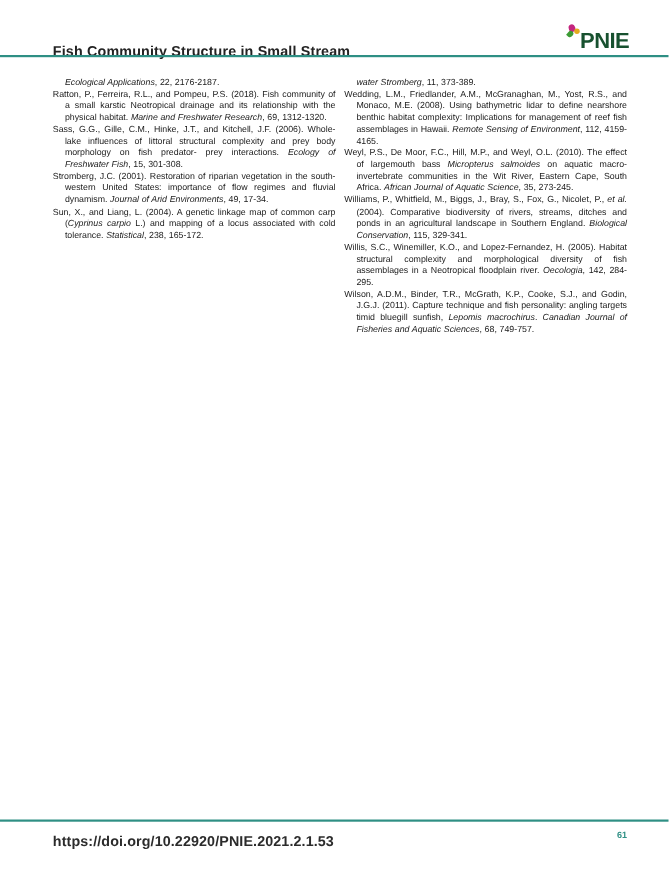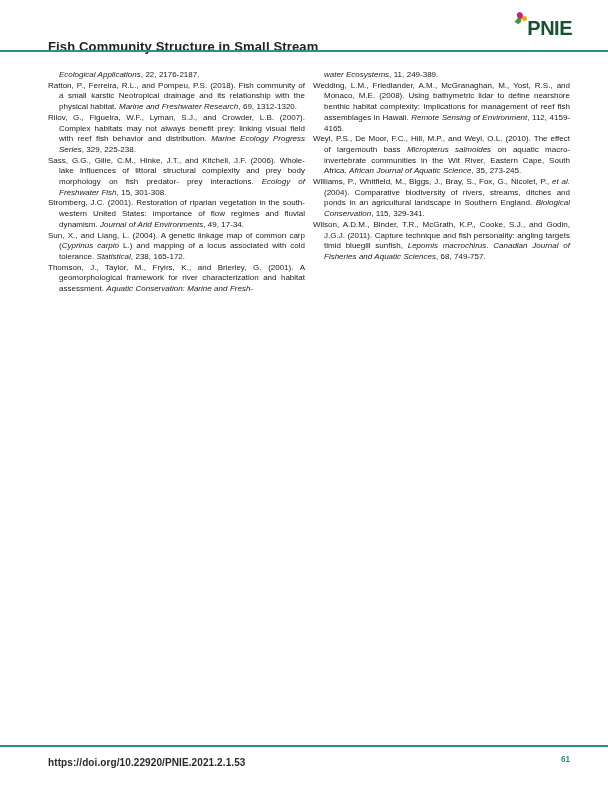--- a/index.html
+++ b/index.html
@@ -15,21 +15,21 @@
   .running-title{
     position:absolute;left:48px;top:39px;
     font-size:13px;font-weight:700;color:#222;
     letter-spacing:0.15px;
   }
   .header-rule{
     position:absolute;left:0;top:50px;width:608px;height:2px;
     background:var(--accent,#2e8f84);
   }
   .logo{
-    position:absolute;right:36px;top:12px;
+    position:absolute;right:36px;top:22px;
     display:flex;align-items:flex-end;
   }
   .logo-icon{position:relative;width:13px;height:14px;margin-right:-1px;margin-bottom:12px;}
   .logo-icon i{position:absolute;border-radius:50% 50% 50% 0;}
   .logo-icon .p1{width:6px;height:7px;left:2px;top:0;background:var(--logo-magenta,#c4267e);transform:rotate(-20deg);}
   .logo-icon .p2{width:5px;height:5px;left:7px;top:4px;background:var(--logo-yellow,#e3a91d);border-radius:50%;}
   .logo-icon .p3{width:5px;height:6px;left:1px;top:6px;background:var(--logo-leaf,#3d9b35);transform:rotate(40deg);}
   .logo-text{
     font-size:20px;font-weight:800;color:var(--logo-green,#17512f);
     letter-spacing:-0.5px;line-height:1;
@@ -49,21 +49,21 @@
   }
   .ref.cont{text-indent:0;}
   .ref i{font-style:italic;}
   
   .footer-rule{
     position:absolute;left:0;top:745px;width:608px;height:1.6px;
     background:var(--accent,#2e8f84);
   }
   .footer-doi{
     position:absolute;left:48px;top:757px;
-    font-size:10px;color:#2b2b2b;font-weight:600;letter-spacing:0.1px;
+    font-size:13px;color:#2b2b2b;font-weight:600;letter-spacing:0.1px;
     text-decoration:none;
   }
   .footer-page{
     position:absolute;right:38px;top:755px;
     font-size:8.2px;color:var(--accent,#2e8f84);font-weight:600;
   }
 </style>
 </head>
 <body>
 
@@ -77,31 +77,30 @@
         <i class="p3"></i>
     </span>
     <span class="logo-text">PNIE</span>
   </div>
   <div class="header-rule"></div>
 
   <div class="columns">
     <div class="col">
         <p class="ref cont"><i>Ecological Applications</i><span>, 22, 2176-2187.</span></p>
         <p class="ref"><span>Ratton, P., Ferreira, R.L., and Pompeu, P.S. (2018). Fish community of a small karstic Neotropical drainage and its relationship with the physical habitat. </span><i>Marine and Freshwater Research</i><span>, 69, 1312-1320.</span></p>
-        <p class="ref"><span>Rilov, G., Figueira, W.F., Lyman, S.J., and Crowder, L.B. (2007). Complex habitats may not always benefit prey: linking visual field with reef fish behavior and distribution. </span><i>Marine Ecology Progress Series</i><span>, 329, 225-238.</span></p>
         <p class="ref"><span>Sass, G.G., Gille, C.M., Hinke, J.T., and Kitchell, J.F. (2006). Whole-lake influences of littoral structural complexity and prey body morphology on fish predator- prey interactions. </span><i>Ecology of Freshwater Fish</i><span>, 15, 301-308.</span></p>
         <p class="ref"><span>Stromberg, J.C. (2001). Restoration of riparian vegetation in the south-western United States: importance of flow regimes and fluvial dynamism. </span><i>Journal of Arid Environments</i><span>, 49, 17-34.</span></p>
         <p class="ref"><span>Sun, X., and Liang, L. (2004). A genetic linkage map of common carp (</span><i>Cyprinus carpio</i><span> L.) and mapping of a locus associated with cold tolerance. </span><i>Statistical</i><span>, 238, 165-172.</span></p>
-        <p class="ref"><span>Thomson, J., Taylor, M., Fryirs, K., and Brierley, G. (2001). A geomorphological framework for river characterization and habitat assessment. </span><i>Aquatic Conservation: Marine and Fresh-</i></p>
       </div>
     <div class="col">
-        <p class="ref cont"><i>water Ecosystems</i><span>, 11, 249-389.</span></p>
+        <p class="ref cont"><i>water Stromberg</i><span>, 11, 373-389.</span></p>
         <p class="ref"><span>Wedding, L.M., Friedlander, A.M., McGranaghan, M., Yost, R.S., and Monaco, M.E. (2008). Using bathymetric lidar to define nearshore benthic habitat complexity: Implications for management of reef fish assemblages in Hawaii. </span><i>Remote Sensing of Environment</i><span>, 112, 4159-4165.</span></p>
         <p class="ref"><span>Weyl, P.S., De Moor, F.C., Hill, M.P., and Weyl, O.L. (2010). The effect of largemouth bass </span><i>Micropterus salmoides</i><span> on aquatic macro-invertebrate communities in the Wit River, Eastern Cape, South Africa. </span><i>African Journal of Aquatic Science</i><span>, 35, 273-245.</span></p>
         <p class="ref"><span>Williams, P., Whitfield, M., Biggs, J., Bray, S., Fox, G., Nicolet, P., </span><i>et al.</i><span> (2004). Comparative biodiversity of rivers, streams, ditches and ponds in an agricultural landscape in Southern England. </span><i>Biological Conservation</i><span>, 115, 329-341.</span></p>
+        <p class="ref"><span>Willis, S.C., Winemiller, K.O., and Lopez-Fernandez, H. (2005). Habitat structural complexity and morphological diversity of fish assemblages in a Neotropical floodplain river. </span><i>Oecologia</i><span>, 142, 284-295.</span></p>
         <p class="ref"><span>Wilson, A.D.M., Binder, T.R., McGrath, K.P., Cooke, S.J., and Godin, J.G.J. (2011). Capture technique and fish personality: angling targets timid bluegill sunfish, </span><i>Lepomis macrochirus</i><span>. </span><i>Canadian Journal of Fisheries and Aquatic Sciences</i><span>, 68, 749-757.</span></p>
       </div>
   </div>
 
   <div class="footer-rule"></div>
   <a class="footer-doi" href="#">https://doi.org/10.22920/PNIE.2021.2.1.53</a>
   <div class="footer-page">61</div>
 
 </div>
 

